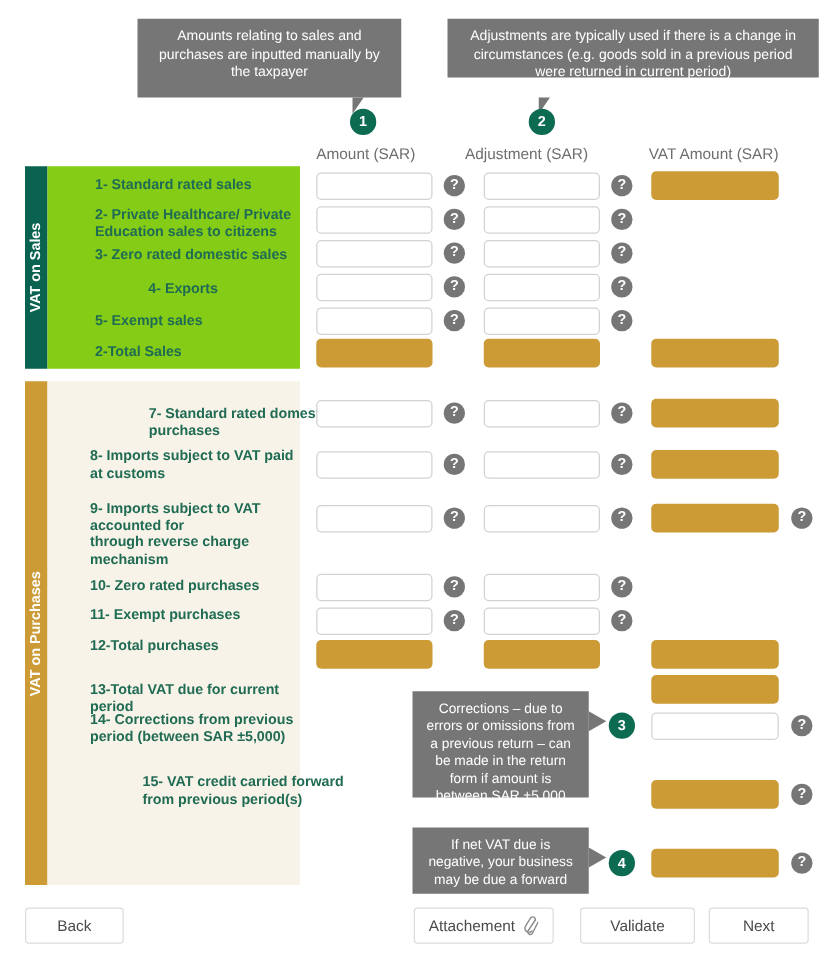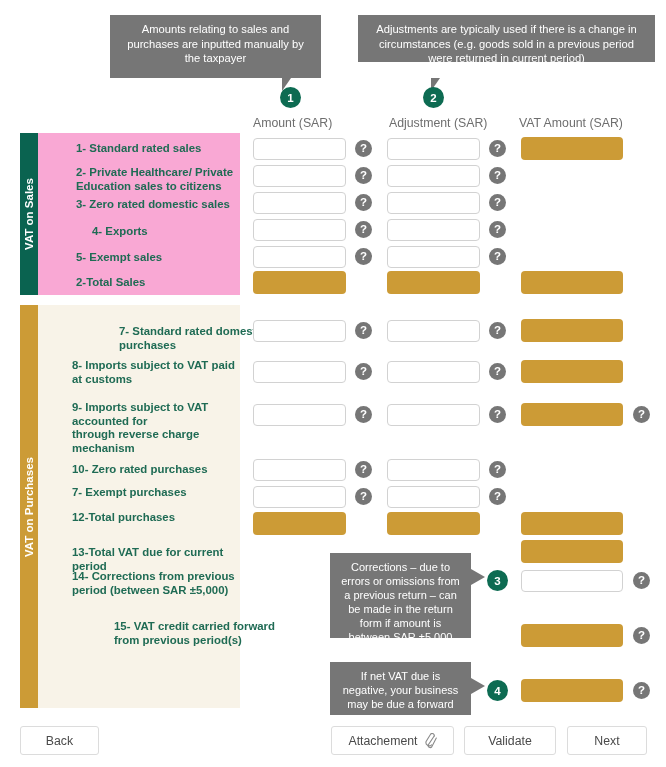--- a/index.html
+++ b/index.html
@@ -45,21 +45,21 @@
   .panel .tab{
     width:18px;flex:0 0 18px;position:relative;
   }
   .panel .tab .vtext{
     position:absolute;left:50%;top:50%;
     transform:translate(-50%,-50%) rotate(-90deg);
     white-space:nowrap;color:#ffffff;font-size:11.5px;font-weight:bold;
   }
   .panel .body{flex:1;position:relative;}
   .panel.sales .tab{background:#0a6350;}
-  .panel.sales .body{background:#f9a8d4;}
+  .panel.sales .body{background:#84cc16;}
   .panel.purchases .tab{background:#cc9b36;}
   .panel.purchases .body{background:#f8f3e8;}
 
   .rowlabel{
     position:absolute;color:#1f6b54;font-size:11.4px;line-height:13.5px;
     font-weight:600;
   }
 
   
   .inp{
@@ -99,33 +99,33 @@
 
 <div class="callout" style="left:358px;top:15px;width:297px;height:47px;">
   <span>Adjustments are typically used if there is a change in circumstances (e.g. goods sold in a previous period were returned in current period)</span>
 </div>
 <div class="tail-down" style="left:431px;top:78px;"></div>
 <div class="badge" style="left:423px;top:87px;">
   <span>2</span>
 </div>
 
 <div class="colhead" style="left:253px;top:116px;">Amount (SAR)</div>
-<div class="colhead" style="left:389px;top:116px;">Adjustment (SAR)</div>
+<div class="colhead" style="left:372px;top:116px;">Adjustment (SAR)</div>
 <div class="colhead" style="left:519px;top:116px;">VAT Amount (SAR)</div>
 
 <div class="panel sales" style="left:20px;top:133px;width:220px;height:162px;">
   <div class="tab">
     <span class="vtext">VAT on Sales</span>
   </div>
   <div class="body">
     <div class="rowlabel" style="left:38px;top:9px;width:165px;">1- Standard rated sales</div>
     <div class="rowlabel" style="left:38px;top:33px;width:165px;white-space:pre-line;">2- Private Healthcare/ Private
 Education sales to citizens</div>
     <div class="rowlabel" style="left:38px;top:65px;width:165px;">3- Zero rated domestic sales</div>
-    <div class="rowlabel" style="left:54px;top:92px;width:165px;">4- Exports</div>
+    <div class="rowlabel" style="left:26px;top:92px;width:165px;text-align:center;">4- Exports</div>
     <div class="rowlabel" style="left:38px;top:118px;width:165px;">5- Exempt sales</div>
     <div class="rowlabel" style="left:38px;top:143px;width:165px;">2-Total Sales</div>
   </div>
 </div>
 
 <input class="inp" style="left: 253px; top: 138px; width: 93px; height: 22px;" value="">
 <div class="qmark" style="left:355px;top:140px;">?</div>
 <input class="inp" style="left: 387px; top: 138px; width: 93px; height: 22px;" value="">
 <div class="qmark" style="left:489px;top:140px;">?</div>
 <div class="gold" style="left:521px;top:137px;width:102px;height:23px;"></div>
@@ -158,21 +158,21 @@
   <div class="tab">
     <span class="vtext">VAT on Purchases</span>
   </div>
   <div class="body">
     <div class="rowlabel" style="left:34px;top:20px;width:176px;margin-left:47px;">7- Standard rated domestic purchases</div>
     <div class="rowlabel" style="left:34px;top:54px;width:176px;white-space:pre-line;">8- Imports subject to VAT paid
     at customs</div>
     <div class="rowlabel" style="left:34px;top:96px;width:180px;white-space:pre-line;">9- Imports subject to VAT accounted for
 through reverse charge mechanism</div>
     <div class="rowlabel" style="left:34px;top:158px;width:176px;">10- Zero rated purchases</div>
-    <div class="rowlabel" style="left:34px;top:181px;width:176px;">7- Exempt purchases</div>
+    <div class="rowlabel" style="left:34px;top:181px;width:176px;">11- Exempt purchases</div>
     <div class="rowlabel" style="left:34px;top:206px;width:176px;">12-Total purchases</div>
     <div class="rowlabel" style="left:34px;top:241px;width:180px;">13-Total VAT due for current period</div>
     <div class="rowlabel" style="left:34px;top:265px;width:176px;white-space:pre-line;">14- Corrections from previous
 period (between SAR ±5,000)</div>
     <div class="rowlabel" style="left:34px;top:315px;width:176px;white-space:pre-line;margin-left:42px;">15- VAT credit carried forward
 from previous period(s)</div>
   </div>
 </div>
 
 <input class="inp" style="left: 253px; top: 320px; width: 93px; height: 22px;" value="">
@@ -232,21 +232,21 @@
 </div>
 <div class="tail-right" style="left:471px;top:678px;"></div>
 <div class="badge" style="left:487px;top:680px;">
   <span>4</span>
 </div>
 
 <div class="btn" style="left:20px;top:726px;width:79px;height:29px;justify-content:center;">
   <span>Back</span>
 </div>
 
-<div class="btn" style="left:331px;top:726px;width:123px;height:29px;">
+<div class="btn" style="left:331px;top:726px;width:112px;height:29px;">
   <span>Attachement</span>
   <span class="clip">
     <svg viewBox="0 0 13 16" width="13" height="16" aria-hidden="true">
       <path d="M10.2 3.0 L4.2 12.0 a2.1 2.1 0 0 0 3.5 2.0 L12.3 5.0" fill="none" stroke="#8a8a8a" stroke-width="1.1" stroke-linecap="round"></path>
       <path d="M10.2 3.0 a2.1 2.1 0 0 0 -3.5 -2.0 L2.1 8.5 a3.3 3.3 0 0 0 5.5 3.3" fill="none" stroke="#8a8a8a" stroke-width="1.1" stroke-linecap="round"></path>
     </svg>
   </span>
 </div>
 
 <div class="btn" style="left:464px;top:726px;width:92px;height:29px;">

